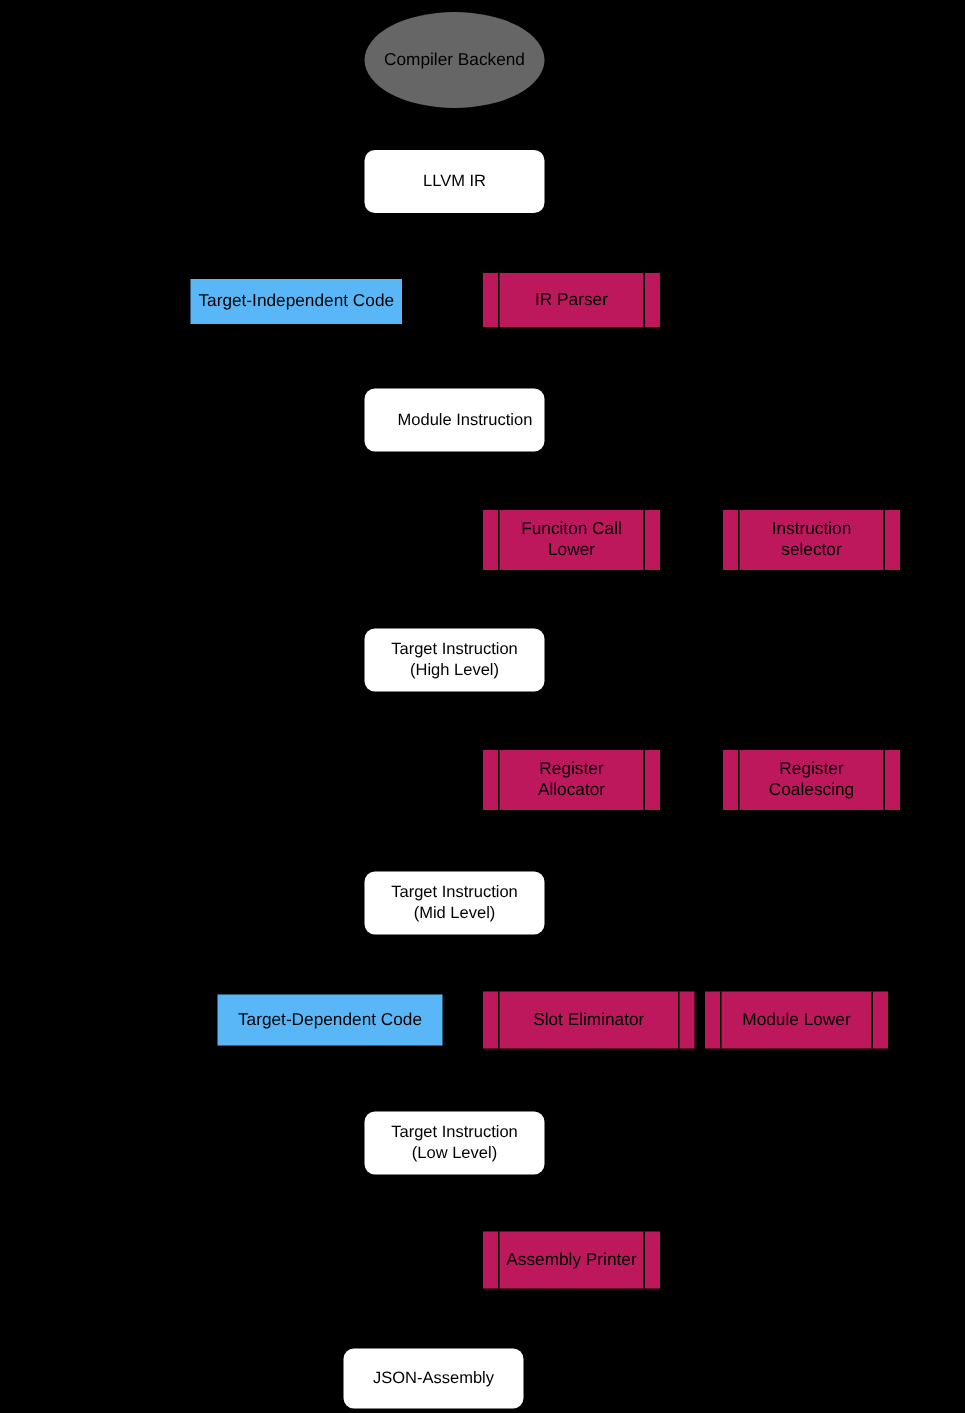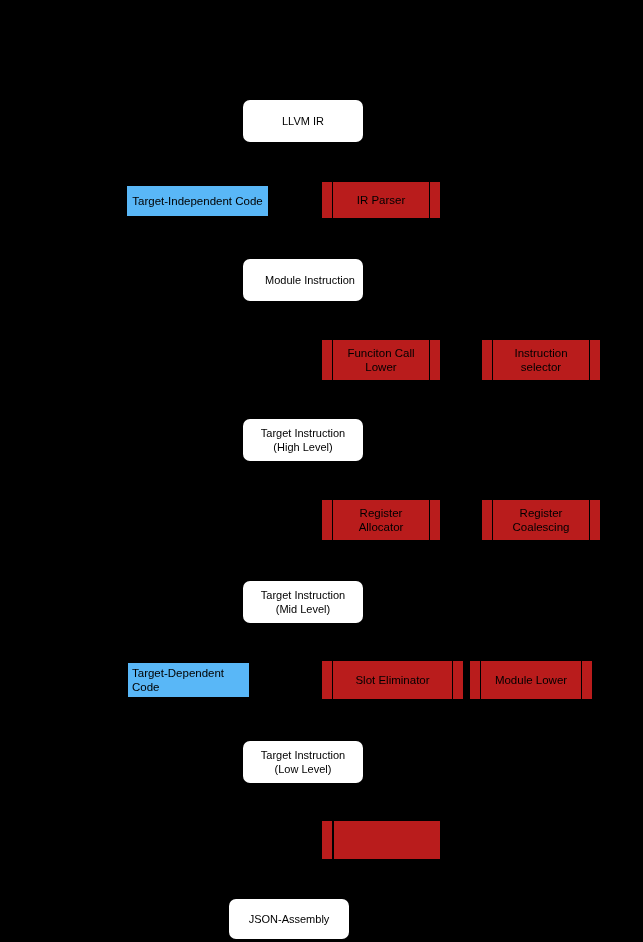--- a/index.html
+++ b/index.html
@@ -58,21 +58,21 @@
     font-size: 11.5px;
     line-height: 1.25;
     box-sizing: border-box;
     padding: 0 4px;
     margin-left: 36px;
   }
 
   
   .pass-node {
     position: absolute;
-    background: #b91c1c;
+    background: #be185d;
     box-sizing: border-box;
     display: flex;
     align-items: stretch;
   }
   .pass-tab-left {
     width: 11px;
     flex: 0 0 11px;
     border-right: 1px solid #000000;
     box-sizing: border-box;
   }
@@ -95,20 +95,23 @@
     padding: 0 2px;
     overflow: hidden;
     white-space: pre-line;
   }
 </style>
 </head>
 <body>
 
 <div id="canvas">
 
+  <div class="ellipse-node" style="left:243px; top:8px; width:120px; height:64px;">
+    <span>Compiler Backend</span>
+  </div>
 
   <div class="data-node" style="left:243px; top:100px; width:120px; height:42px;">
     <span>LLVM IR</span>
   </div>
 
   <div class="legend-node" style="left:91px; top:186px; width:141px; height:30px;">
     <span>Target-Independent Code</span>
   </div>
 
   <div class="pass-node" style="left:322px; top:182px; width:118px; height:36px;">
@@ -152,21 +155,21 @@
     <div class="pass-body">Register
 Coalescing</div>
     <div class="pass-tab-right"></div>
   </div>
 
   <div class="data-node" style="left:243px; top:581px; width:120px; height:42px;">
     <span style="white-space: pre-line;">Target Instruction
 (Mid Level)</span>
   </div>
 
-  <div class="legend-node" style="left:92px; top:663px; width:121px; height:34px;">
+  <div class="legend-node" style="left:109px; top:663px; width:150px; height:34px;">
     <span>Target-Dependent Code</span>
   </div>
 
   <div class="pass-node" style="left:322px; top:661px; width:141px; height:38px;">
     <div class="pass-tab-left"></div>
     <div class="pass-body">Slot Eliminator</div>
     <div class="pass-tab-right"></div>
   </div>
 
   <div class="pass-node" style="left:470px; top:661px; width:122px; height:38px;">
@@ -175,20 +178,21 @@
     <div class="pass-tab-right"></div>
   </div>
 
   <div class="data-node" style="left:243px; top:741px; width:120px; height:42px;">
     <span style="white-space: pre-line;">Target Instruction
 (Low Level)</span>
   </div>
 
   <div class="pass-node" style="left:322px; top:821px; width:118px; height:38px;">
     <div class="pass-tab-left"></div>
+    <div class="pass-body">Assembly Printer</div>
     <div class="pass-tab-right"></div>
   </div>
 
   <div class="data-node" style="left:229px; top:899px; width:120px; height:40px;">
     <span>JSON-Assembly</span>
   </div>
 
 </div>
 
 </body></html>

